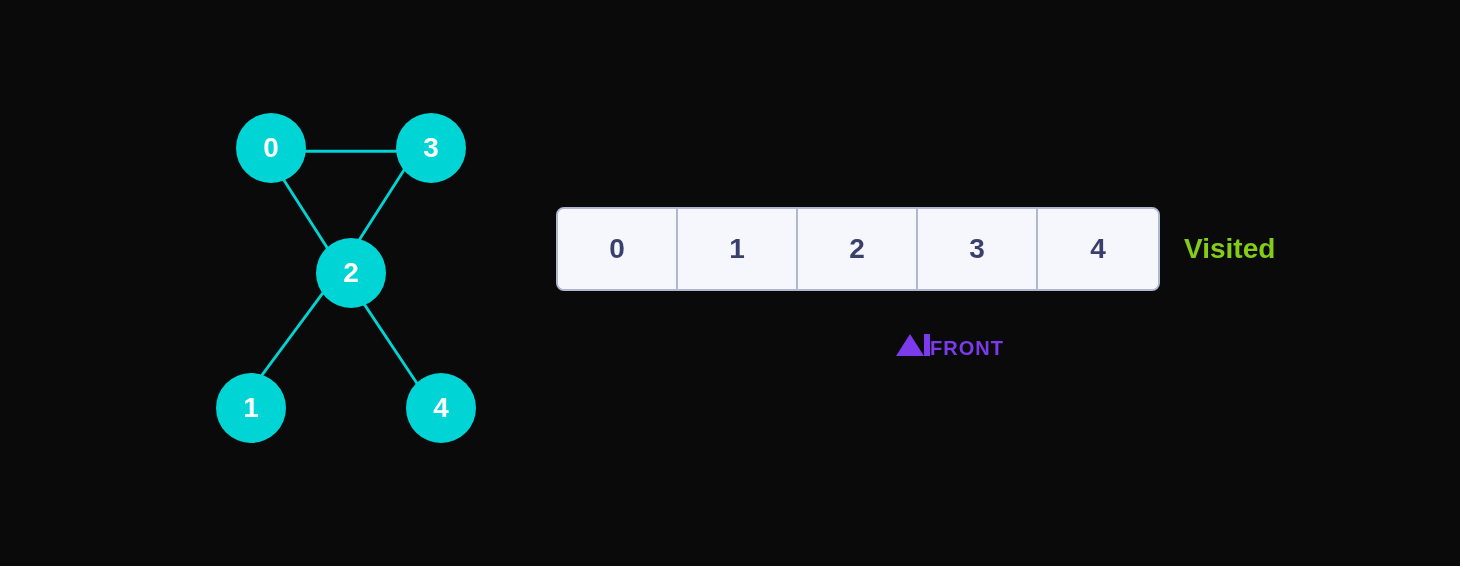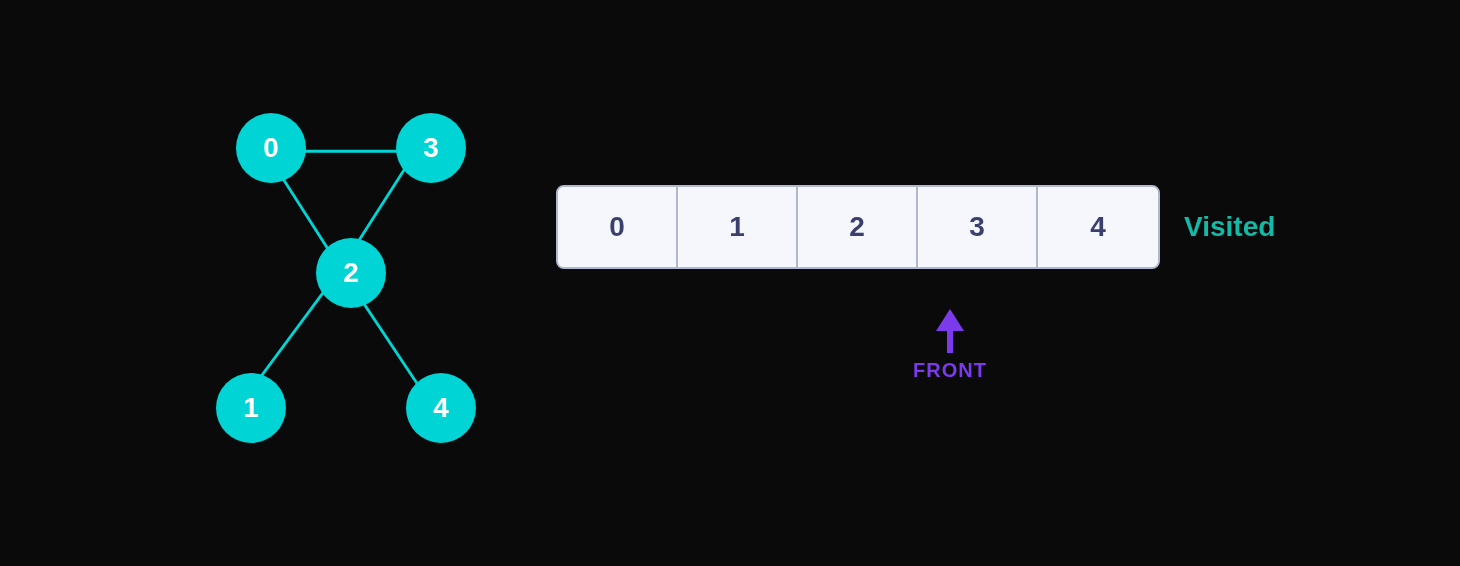--- a/index.html
+++ b/index.html
@@ -59,21 +59,21 @@
 
     .array-row {
       display: flex;
       align-items: center;
       gap: 24px;
     }
 
     .array-label {
       font-size: 28px;
       font-weight: 700;
-      color: #14b8a6;
+      color: #84cc16;
       min-width: 100px;
     }
 
     .array-box {
       display: flex;
       border: 2px solid #b0b8d0;
       border-radius: 8px;
       overflow: hidden;
       background: #f0f3fa;
     }
@@ -171,21 +171,21 @@
         <div class="cell">3</div>
         <div class="cell">4</div>
       </div>
       <div class="array-label">Visited</div>
     </div>
 
     <div style="height:30px;"></div>
 
 
     <div class="front-arrow-container">
-      <div style="display:flex;flex-direction:column;align-items:center;margin-top:10px;">
+      <div style="display:flex;flex-direction:row;align-items:center;margin-top:10px;">
         <div class="arrow-up"></div>
         <div class="arrow-shaft"></div>
         <div class="front-label">FRONT</div>
       </div>
     </div>
 
   </div>
 
 </div>
 

